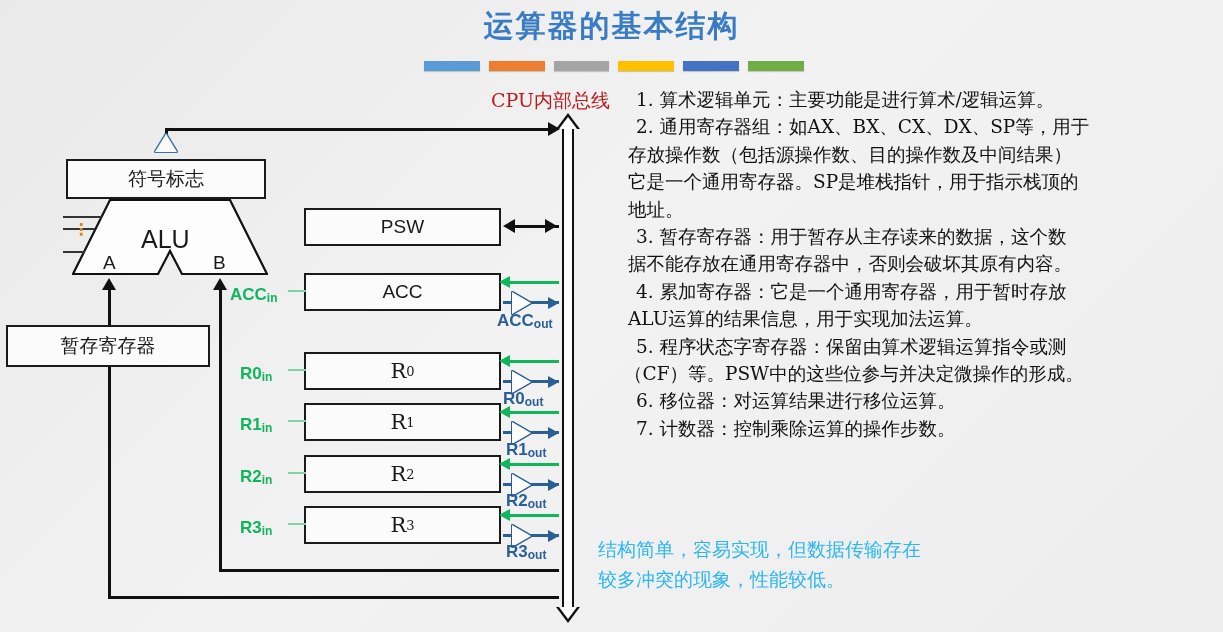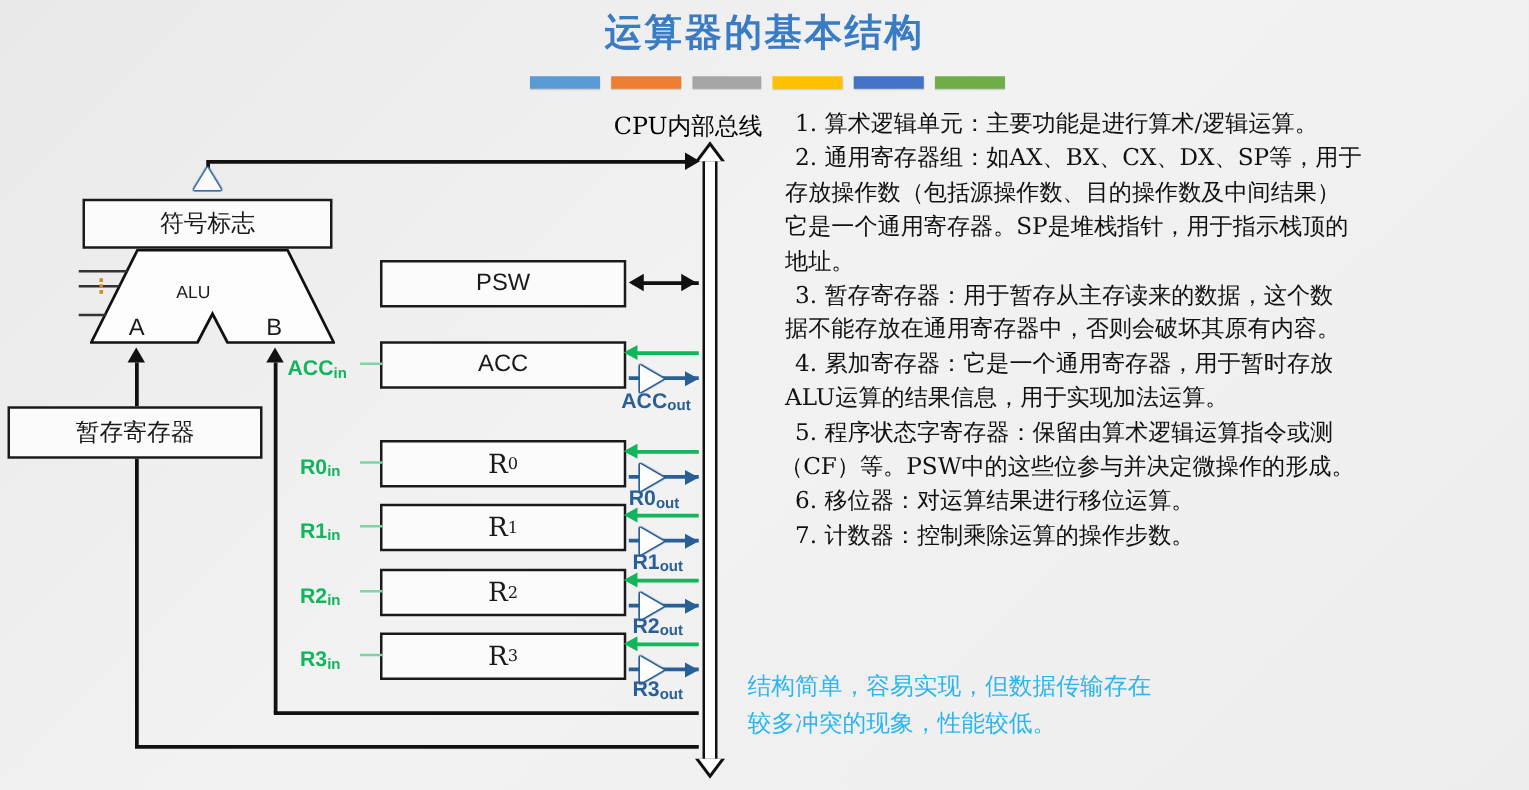--- a/index.html
+++ b/index.html
@@ -57,29 +57,29 @@
 
   
   .bus{position:absolute;}
   .bus .shaft{position:absolute;left:6px;top:14px;width:12px;bottom:14px;background:#ffffff;border-left:2px solid #111;border-right:2px solid #111;box-sizing:border-box;}
   .bus .head{position:absolute;left:0;width:0;height:0;border-left:12px solid transparent;border-right:12px solid transparent;}
   .bus .head.top{top:0;border-bottom:16px solid #111;}
   .bus .head.bot{bottom:0;border-top:16px solid #111;}
   .bus .headin{position:absolute;left:3px;width:0;height:0;border-left:9px solid transparent;border-right:9px solid transparent;}
   .bus .headin.top{top:4px;border-bottom:12px solid #ffffff;}
   .bus .headin.bot{bottom:4px;border-top:12px solid #ffffff;}
-  .bus-label{position:absolute;font-family:"DejaVu Serif","Liberation Serif",serif;font-size:19px;color:#000000;white-space:nowrap;}
+  .bus-label{position:absolute;font-family:"DejaVu Serif","Liberation Serif",serif;font-size:19px;color:#b91c1c;white-space:nowrap;}
 
   
   .shift-tri{position:absolute;width:0;height:0;border-left:11px solid transparent;border-right:11px solid transparent;border-bottom:18px solid #fafafa;
         filter:drop-shadow(0 1px 0 #3d6fa5) drop-shadow(1px 0 0 #3d6fa5) drop-shadow(-1px 0 0 #3d6fa5) drop-shadow(0 -1px 0 #3d6fa5);}
 
   
   .alu-wrap{position:absolute;}
-  .alu-label{position:absolute;font-size:14px;color:#1a1a1a;}
+  .alu-label{position:absolute;font-size:25px;color:#1a1a1a;}
   .alu-port{position:absolute;font-size:19px;color:#1a1a1a;}
   .ctrl-line{position:absolute;background:#333;height:2px;}
   .ctrl-dots{position:absolute;color:#d48b1e;font-size:16px;font-weight:700;letter-spacing:0;line-height:5px;}
 
   
   .panel{position:absolute;left:636px;top:86px;width:584px;}
   .panel p{
     margin:0;font-family:"DejaVu Serif","Liberation Serif",serif;
     font-size:18.5px;line-height:27.4px;color:#111;text-indent:0;
   }

